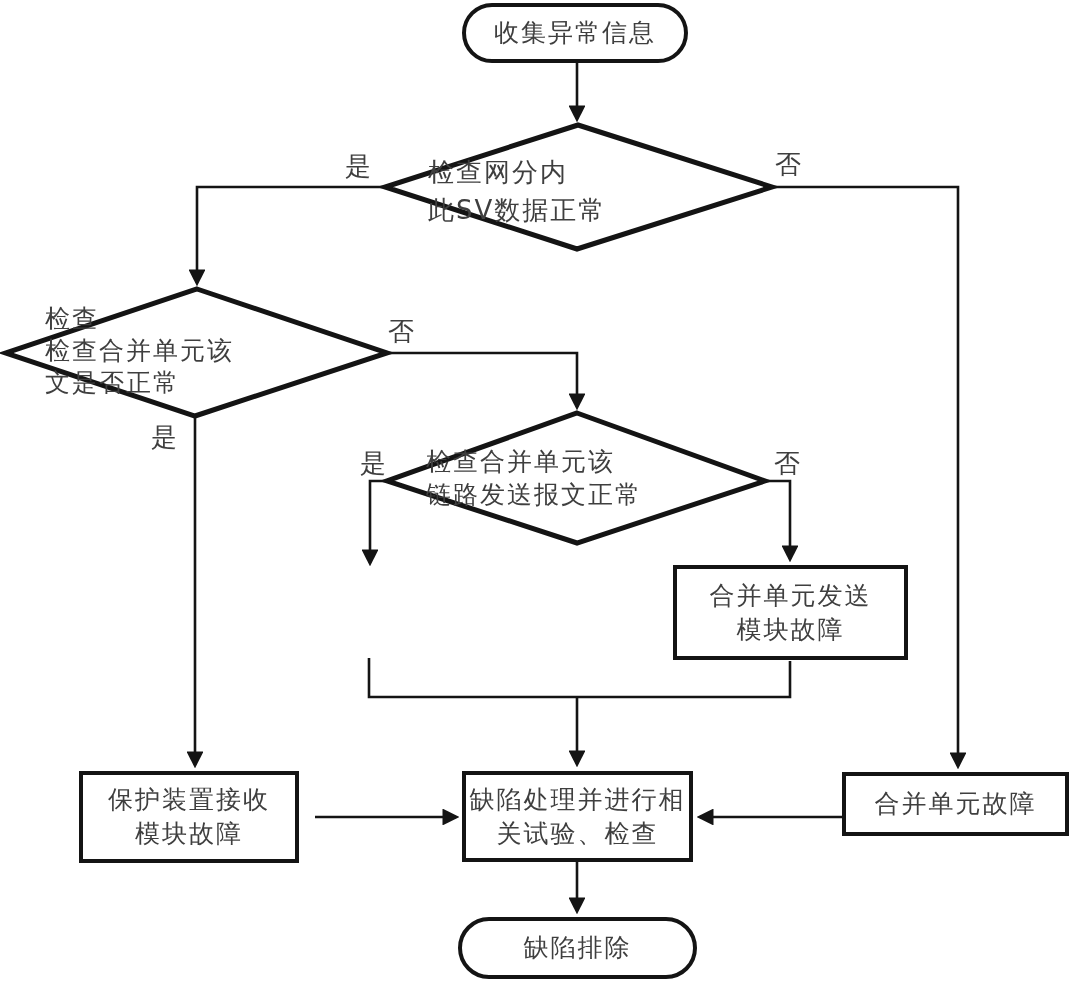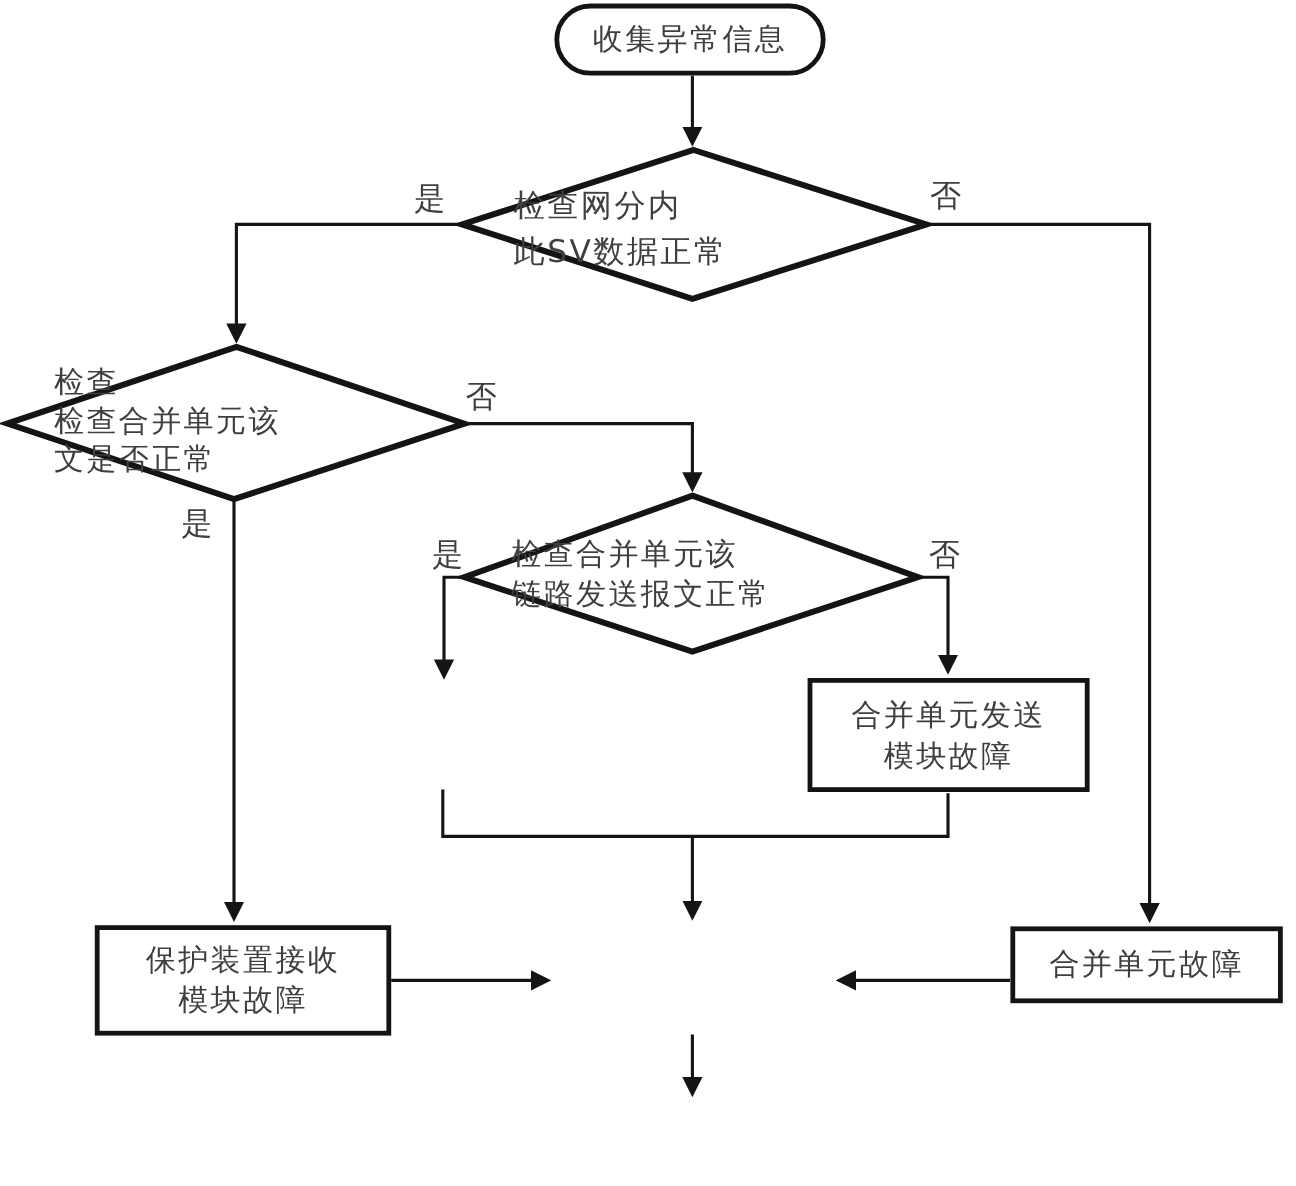--- a/index.html
+++ b/index.html
@@ -87,40 +87,47 @@
     <path d="M577,697 V764" fill="none" stroke="#141414" stroke-width="2.6" marker-end="url(#arrow)"></path>
     <path d="M315,817 H456" fill="none" stroke="#141414" stroke-width="2.6" marker-end="url(#arrow)"></path>
     <path d="M842,817 H700" fill="none" stroke="#141414" stroke-width="2.6" marker-end="url(#arrow)"></path>
     <path d="M577,862 V911" fill="none" stroke="#141414" stroke-width="2.6" marker-end="url(#arrow)"></path>
   </svg>
 
   <div class="node stadium" style="left:462px; top:3px; width:226px; height:60px;">
     <span>收集异常信息</span>
   </div>
 
+  <div class="node stadium" style="left:458px; top:917px; width:239px; height:62px;">
+    <span>缺陷排除</span>
+  </div>
 
   <div class="diamond-text" style="left:428px; top:153px; width:300px; line-height:38px; font-size:26px;">检查网分内
 此SV数据正常</div>
   <div class="diamond-text" style="left:45px; top:303px; width:300px; line-height:32px;">检查
 检查合并单元该
 文是否正常</div>
   <div class="diamond-text" style="left:426px; top:445px; width:300px;">检查合并单元该
 链路发送报文正常</div>
 
 
   <div class="node rect" style="left:673px; top:565px; width:235px; height:95px;">
     <span>合并单元发送
 模块故障</span>
   </div>
 
-  <div class="node rect" style="left:79px; top:771px; width:247px; height:92px;">
+  <div class="node rect" style="left:79px; top:771px; width:220px; height:92px;">
     <span>保护装置接收
 模块故障</span>
   </div>
 
+  <div class="node rect" style="left:462px; top:771px; width:231px; height:91px;">
+    <span>缺陷处理并进行相
+关试验、检查</span>
+  </div>
 
   <div class="node rect" style="left:842px; top:772px; width:227px; height:64px;">
     <span>合并单元故障</span>
   </div>
 
   <div class="edge-label" style="left:342px; top:150px;">是</div>
   <div class="edge-label" style="left:772px; top:148px;">否</div>
   <div class="edge-label" style="left:148px; top:421px;">是</div>
   <div class="edge-label" style="left:385px; top:315px;">否</div>
   <div class="edge-label" style="left:357px; top:447px;">是</div>

